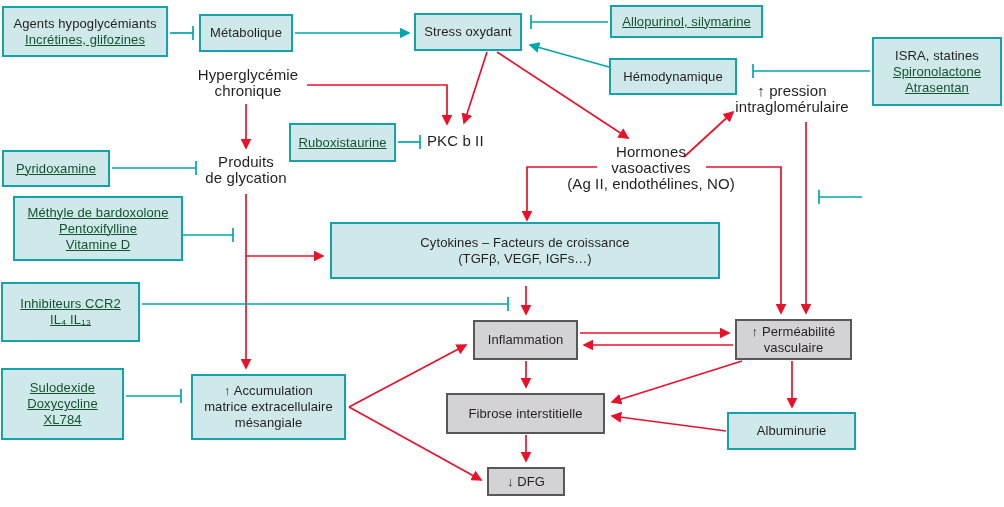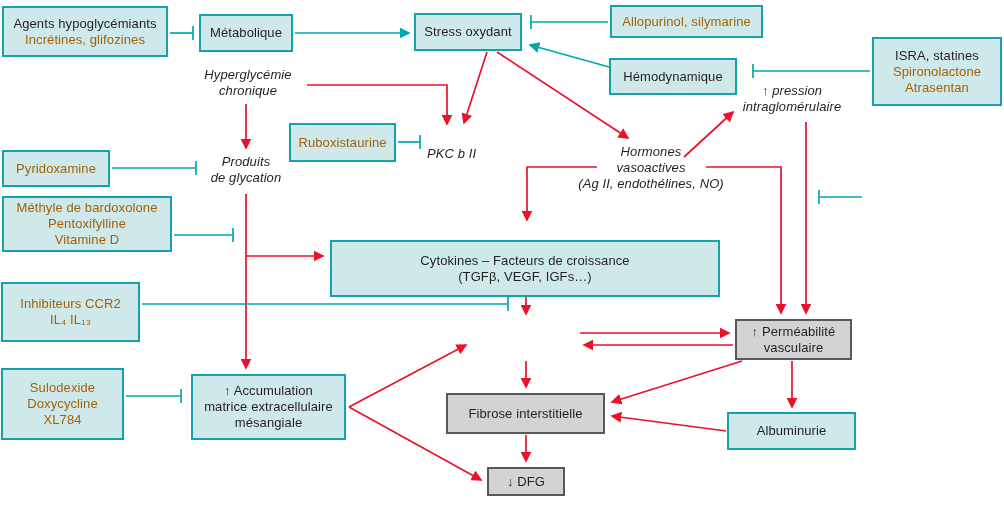--- a/index.html
+++ b/index.html
@@ -11,25 +11,25 @@
   .box{
     position:absolute;box-sizing:border-box;display:flex;flex-direction:column;
     align-items:center;justify-content:center;text-align:center;
     font-size:13px;line-height:16px;letter-spacing:0.1px;
   }
   .cyan{background:#cfe9eb;border:2px solid #14a3ab;}
   .gray{background:#d3d3d5;border:2px solid #58585a;}
   .label{
     position:absolute;box-sizing:border-box;display:flex;flex-direction:column;
     align-items:center;justify-content:flex-start;text-align:center;
-    font-size:13px;line-height:16px;color:#231f20;letter-spacing:0.1px;font-style:italic;
+    font-size:15px;line-height:16px;color:#231f20;letter-spacing:0.1px;
   }
   .ln{display:block;white-space:nowrap;}
   .dark{color:#231f20;}
-  .red{color:#a16207;}
+  .red{color:#14532d;text-decoration:underline;}
   .left{align-items:flex-start;text-align:left;}
 </style>
 </head>
 <body>
 
 <div class="canvas">
 
   <svg class="edges" viewBox="0 0 1004 507" xmlns="http://www.w3.org/2000/svg">
     <defs>
       <marker id="arrow-red" markerUnits="userSpaceOnUse" markerWidth="11" markerHeight="11" refX="8.5" refY="5" orient="auto" viewBox="0 0 10 10">
@@ -109,28 +109,28 @@
   </div>
 
   <div class="box cyan" style="left:289px;top:123px;width:107px;height:39px">
     <span class="ln red">Ruboxistaurine</span>
   </div>
 
   <div class="box cyan" style="left:2px;top:150px;width:108px;height:37px">
     <span class="ln red">Pyridoxamine</span>
   </div>
 
-  <div class="box cyan" style="left:2px;top:196px;width:170px;height:56px">
+  <div class="box cyan" style="left:13px;top:196px;width:170px;height:65px">
     <span class="ln red">Méthyle de bardoxolone</span>
     <span class="ln red">Pentoxifylline</span>
     <span class="ln red">Vitamine D</span>
   </div>
 
 
-  <div class="box cyan" style="left:330px;top:240px;width:390px;height:57px">
+  <div class="box cyan" style="left:330px;top:222px;width:390px;height:57px">
     <span class="ln dark">Cytokines – Facteurs de croissance</span>
     <span class="ln dark">(TGFβ, VEGF, IGFs…)</span>
   </div>
 
   <div class="box cyan" style="left:1px;top:282px;width:139px;height:60px">
     <span class="ln red">Inhibiteurs CCR2</span>
     <span class="ln red">IL₄ IL₁₃</span>
   </div>
 
   <div class="box cyan" style="left:1px;top:368px;width:123px;height:72px">
@@ -142,40 +142,43 @@
   <div class="box cyan" style="left:191px;top:374px;width:155px;height:66px">
     <span class="ln dark">↑ Accumulation</span>
     <span class="ln dark">matrice extracellulaire</span>
     <span class="ln dark">mésangiale</span>
   </div>
 
   <div class="box cyan" style="left:727px;top:412px;width:129px;height:38px">
     <span class="ln dark">Albuminurie</span>
   </div>
 
+  <div class="box gray" style="left:473px;top:320px;width:105px;height:40px">
+    <span class="ln dark">Inflammation</span>
+  </div>
 
   <div class="box gray" style="left:735px;top:319px;width:117px;height:41px">
     <span class="ln dark">↑ Perméabilité</span>
     <span class="ln dark">vasculaire</span>
   </div>
 
   <div class="box gray" style="left:446px;top:393px;width:159px;height:41px">
     <span class="ln dark">Fibrose interstitielle</span>
   </div>
 
   <div class="box gray" style="left:487px;top:467px;width:78px;height:29px">
     <span class="ln dark">↓ DFG</span>
   </div>
 
   <div class="label" style="left:195px;top:67px;width:106px">
     <span class="ln">Hyperglycémie</span>
     <span class="ln">chronique</span>
   </div>
 
-  <div class="label left" style="left:427px;top:146px;width:70px">
+  <div class="label left" style="left:427px;top:133px;width:70px">
     <span class="ln">PKC b II</span>
   </div>
 
   <div class="label" style="left:570px;top:144px;width:162px">
     <span class="ln">Hormones</span>
     <span class="ln">vasoactives</span>
     <span class="ln">(Ag II, endothélines, NO)</span>
   </div>
 
   <div class="label" style="left:733px;top:83px;width:118px">

